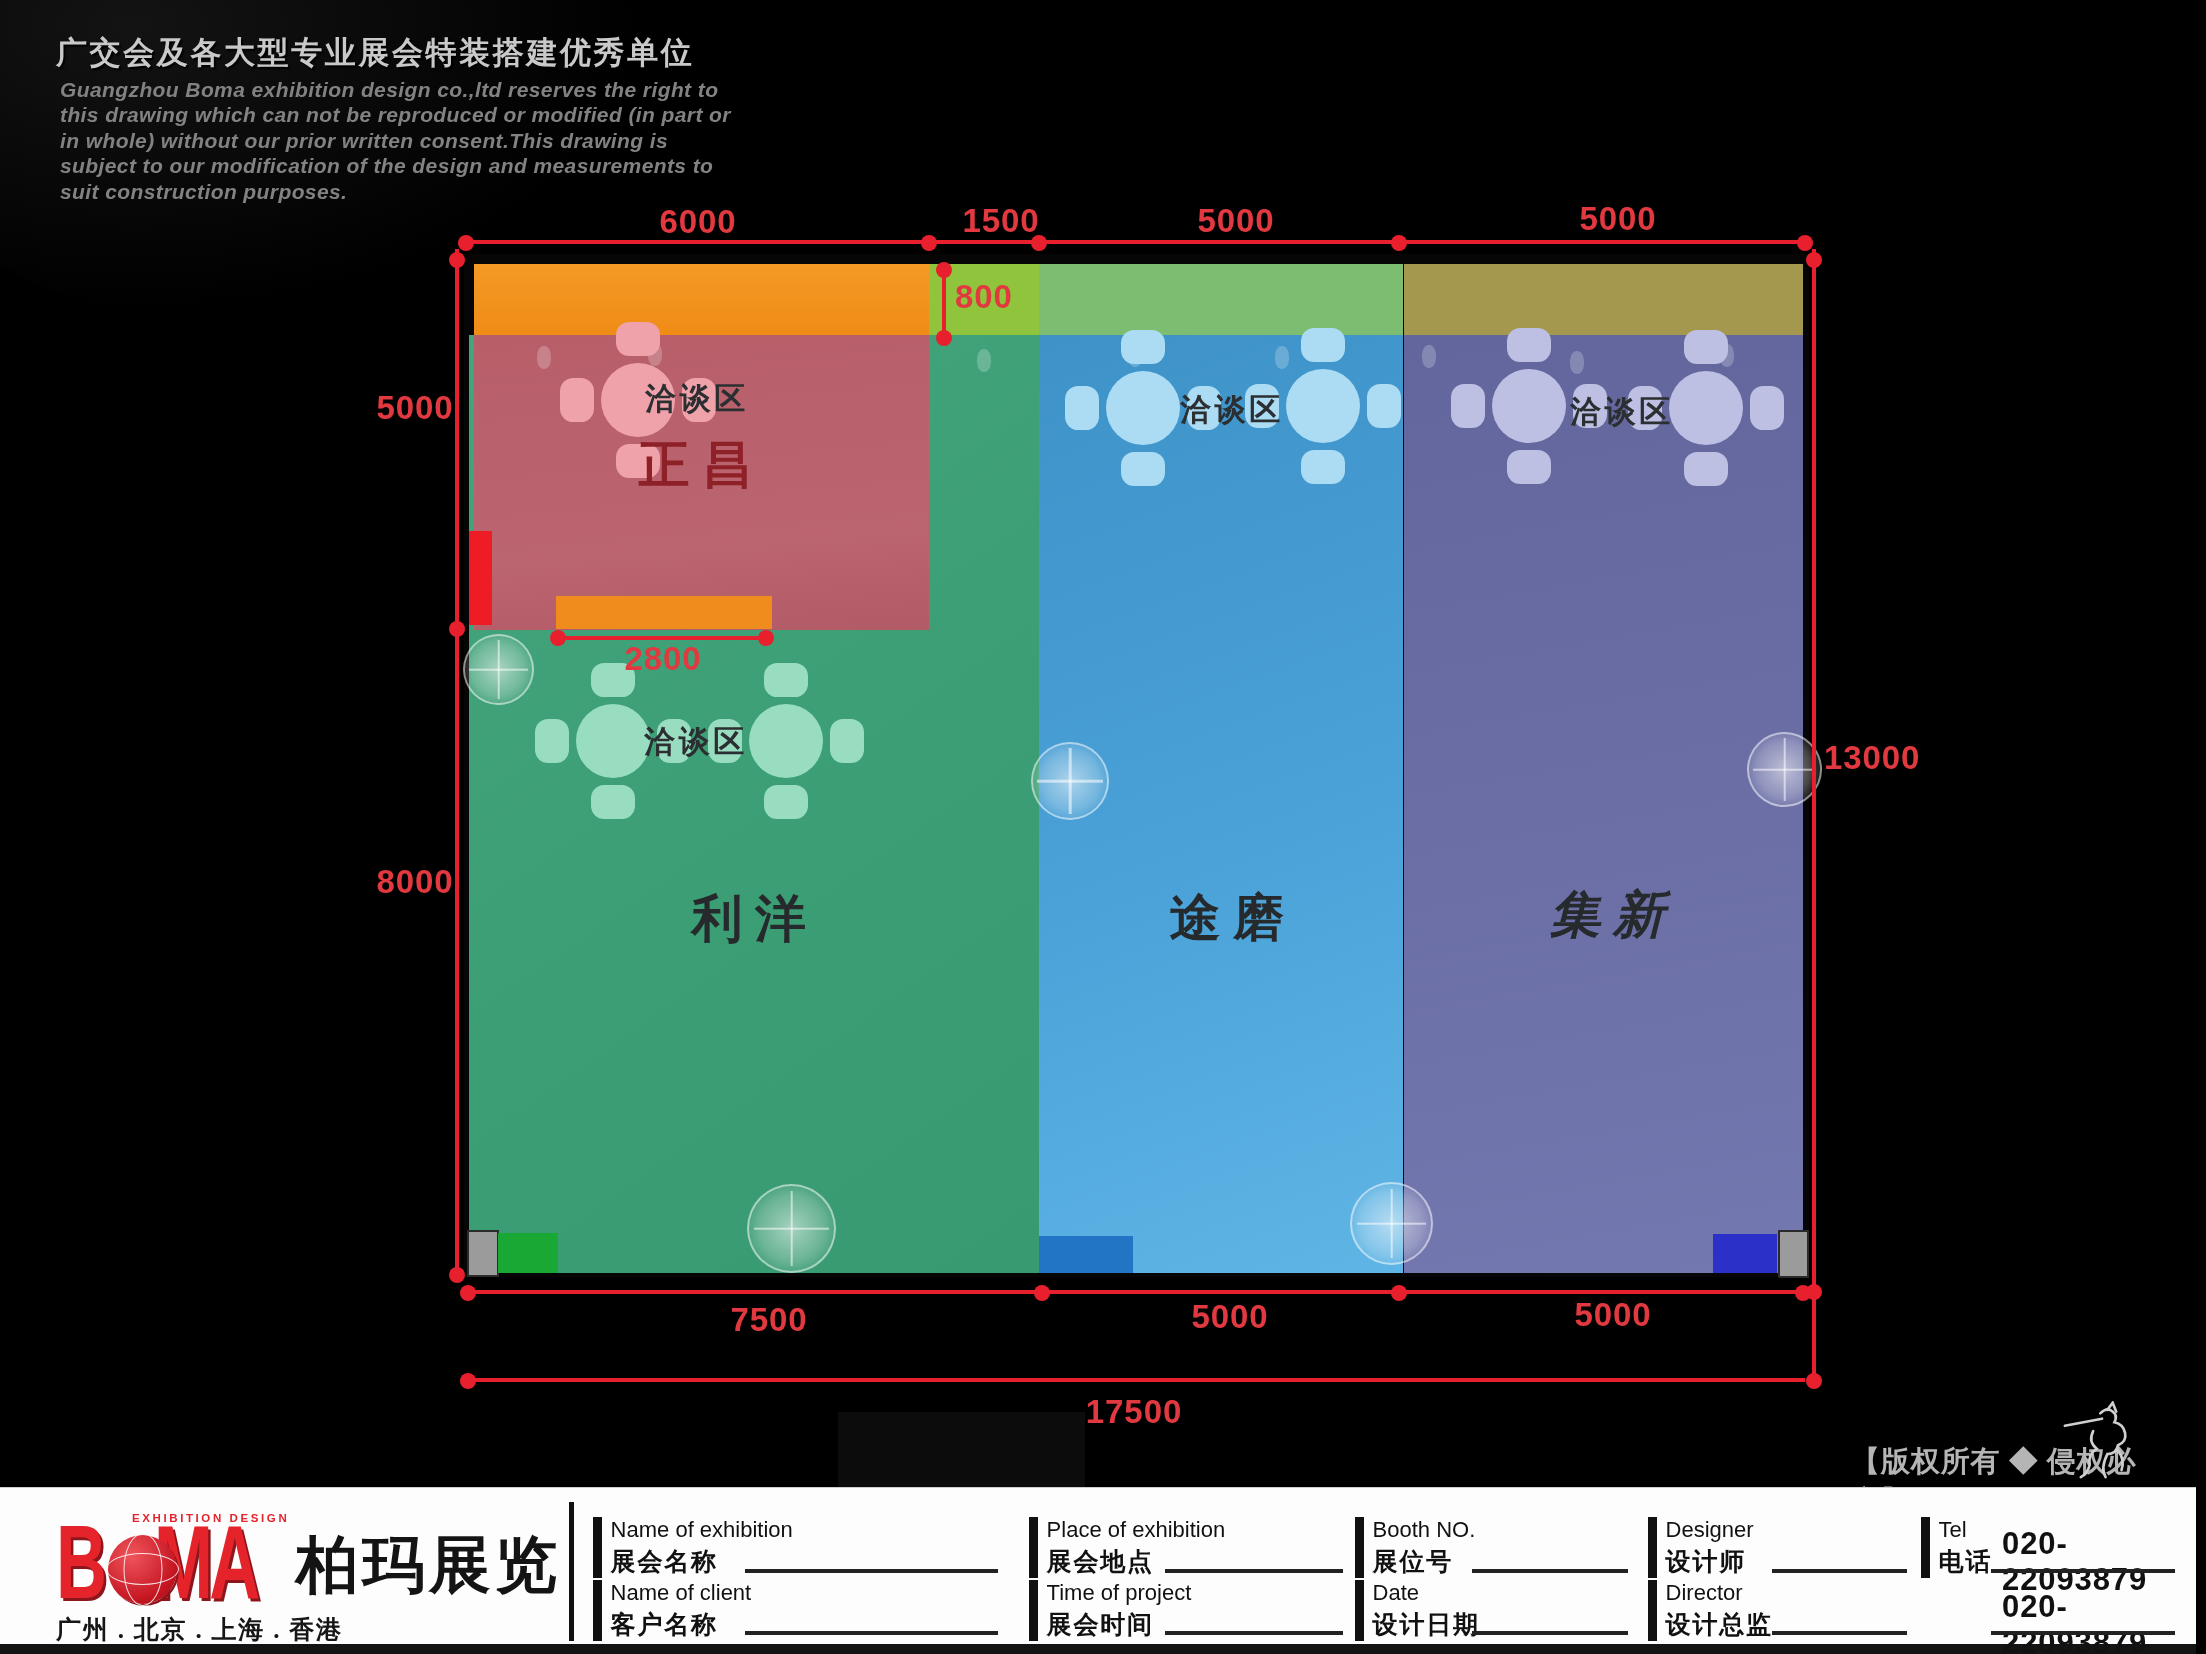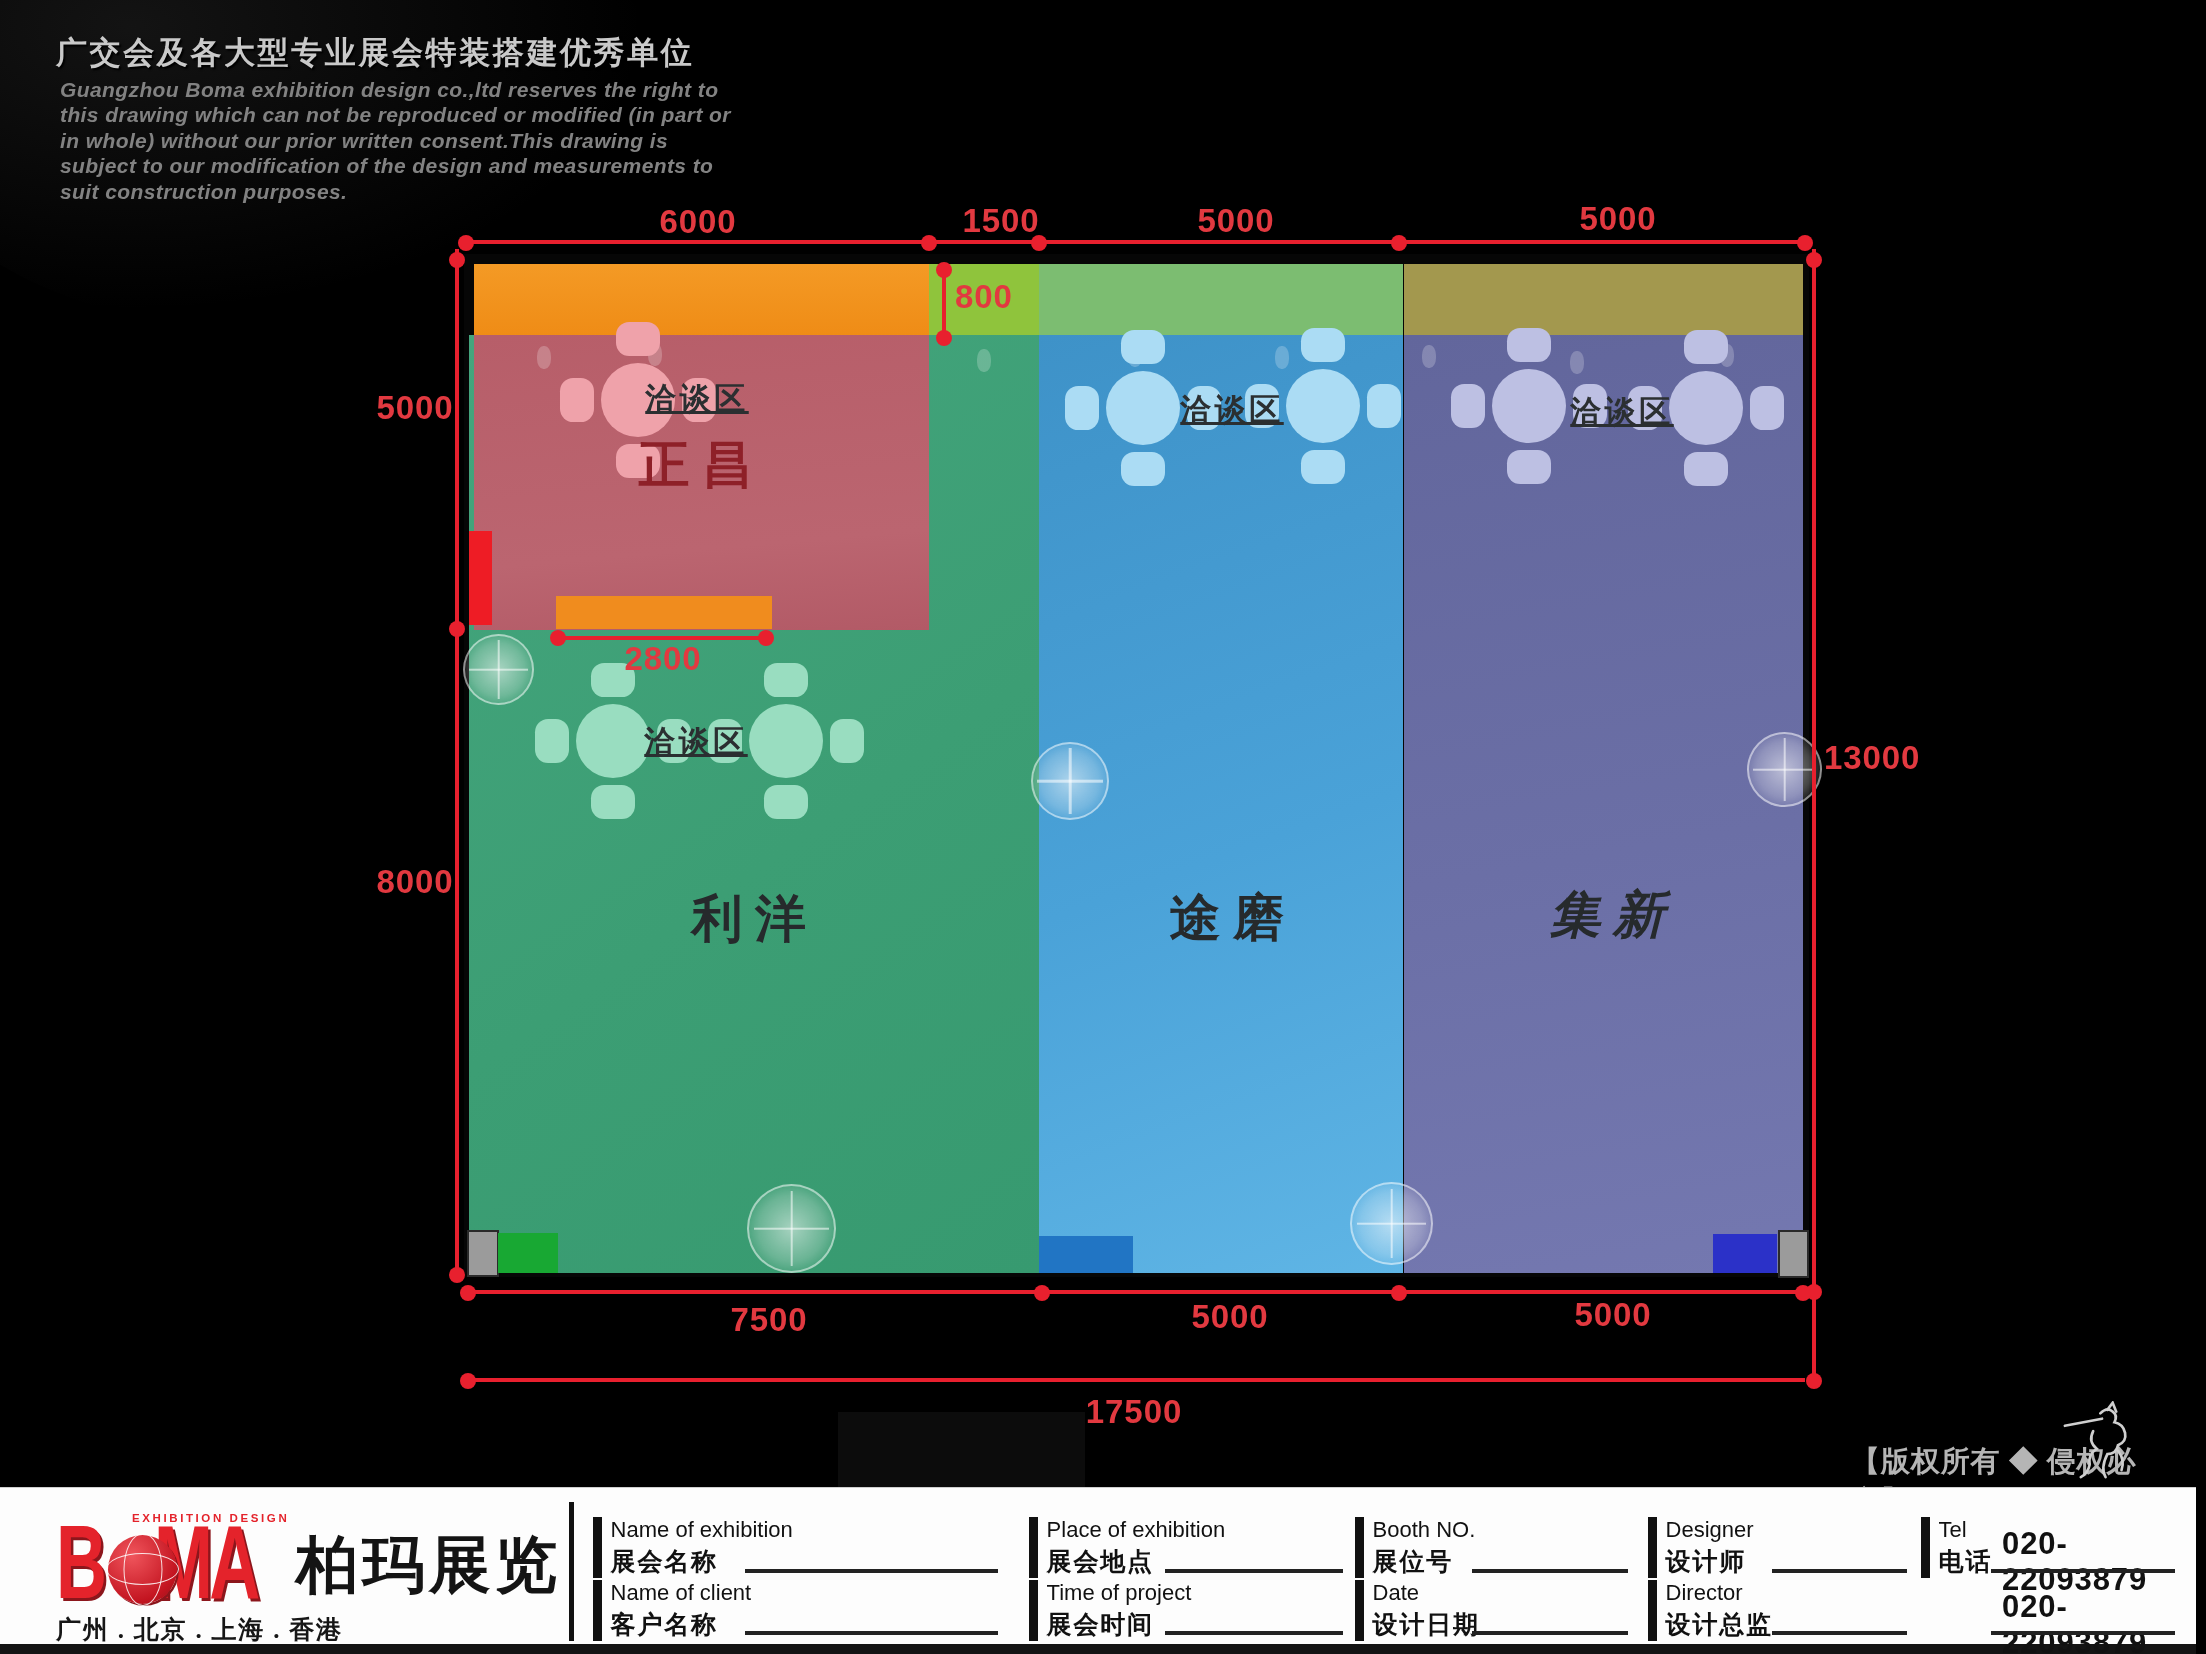--- a/index.html
+++ b/index.html
@@ -35,21 +35,21 @@
   .ch{position:absolute;border-radius:13.2px;}
   .ch.n{left:56px;top:0;width:44px;height:34px;}
   .ch.s{left:56px;top:122px;width:44px;height:34px;}
   .ch.w{left:0;top:56px;width:34px;height:44px;}
   .ch.e{left:122px;top:56px;width:34px;height:44px;}
   .pink .tbl,.pink .ch{background:#efa2aa;}
   .ltgreen .tbl,.ltgreen .ch{background:#99ddc0;}
   .ltblue .tbl,.ltblue .ch{background:#abdcf4;}
   .ltpurple .tbl,.ltpurple .ch{background:#bdc0e3;}
   .meet-label{position:absolute;transform:translate(-50%,-50%);font-size:31px;font-weight:bold;
-              color:#2b2f31;letter-spacing:3.5px;white-space:nowrap;text-decoration:underline;}
+              color:#2b2f31;letter-spacing:3.5px;white-space:nowrap;}
   .zone-name{position:absolute;transform:translate(-50%,-50%);font-size:51px;font-weight:bold;
              color:#262a2c;letter-spacing:12.4px;white-space:nowrap;}
   #name-zhengchang{color:#8e2028;}
   .plant{position:absolute;border-radius:50%;border:2.6px solid rgba(255,255,255,.5);
          background:radial-gradient(circle at 50% 50%,rgba(255,255,255,.55) 0%,rgba(255,255,255,.25) 55%,rgba(255,255,255,.08) 75%,transparent 80%);}
   .plant::before,.plant::after{content:"";position:absolute;background:rgba(255,255,255,.55);}
   .plant::before{left:50%;top:6%;width:2.6px;height:88%;transform:translateX(-50%);}
   .plant::after{top:50%;left:6%;height:2.6px;width:88%;transform:translateY(-50%);}
   .spot{position:absolute;width:14px;height:23px;border-radius:45%;background:rgba(255,255,255,.22);}
   .marker{position:absolute;}

